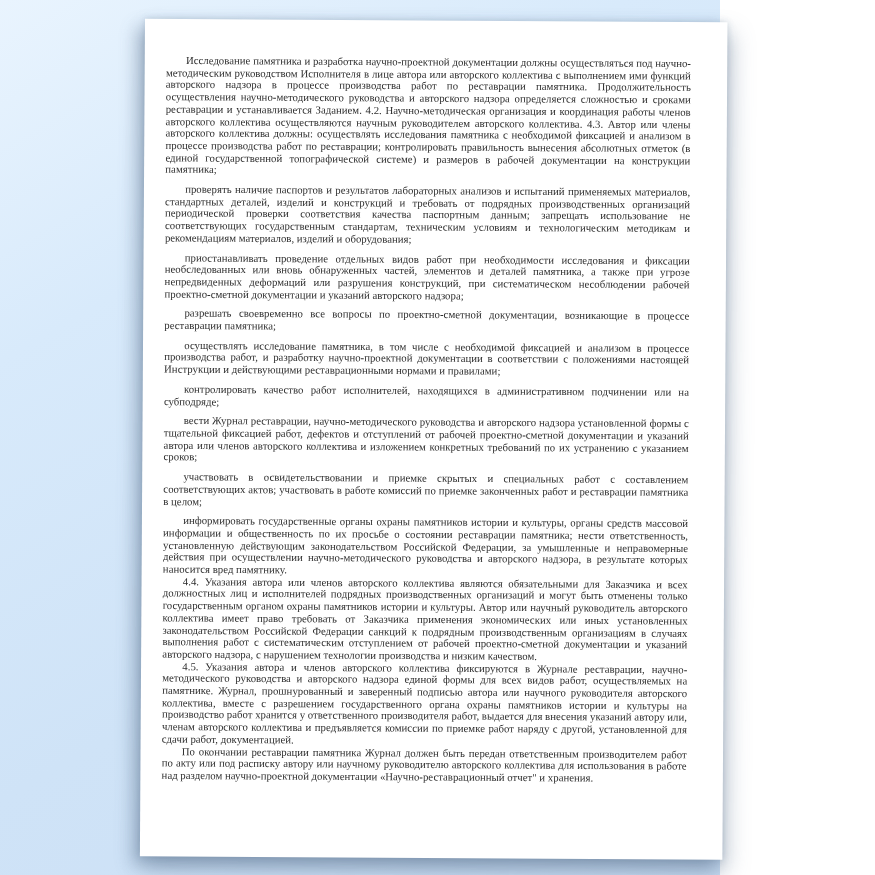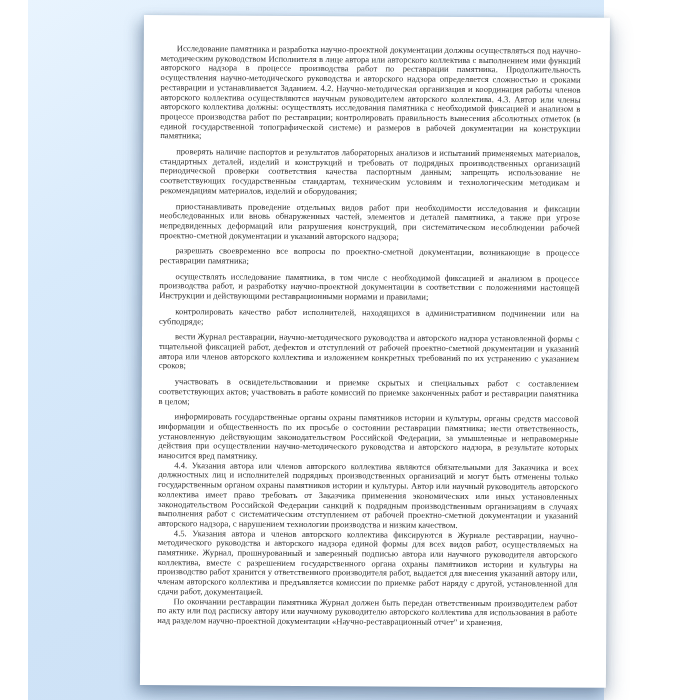--- a/index.html
+++ b/index.html
@@ -11,21 +11,20 @@
   }
   .backdrop {
     position: relative;
     width: 576px;
     height: 700px;
     background: linear-gradient(150deg,
       var(--bg_highlight, #e9f4fe) 0%,
       var(--bg_mid, #d8eafb) 28%,
       var(--bg_base, #cfe3f7) 62%,
       var(--bg_deep, #cbdff5) 100%);
-    margin-left: 28px;
   }
   .paper {
     position: absolute;
     left: 116px;
     top: 15px;
     width: 466px;
     height: 670px;
     background: var(--paper, #ffffff);
     transform: rotate(0.35deg);
     transform-origin: top left;

